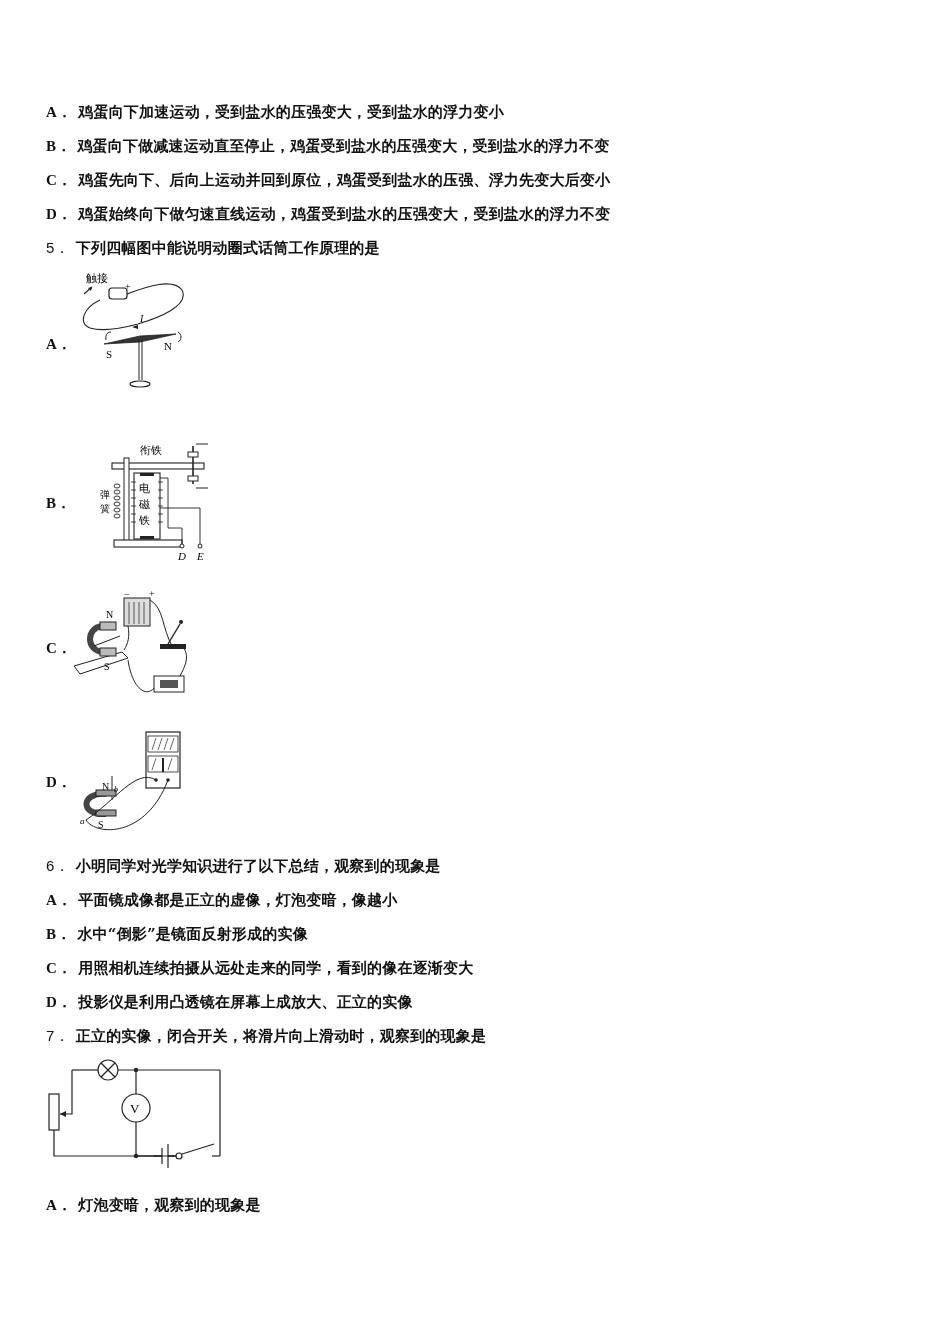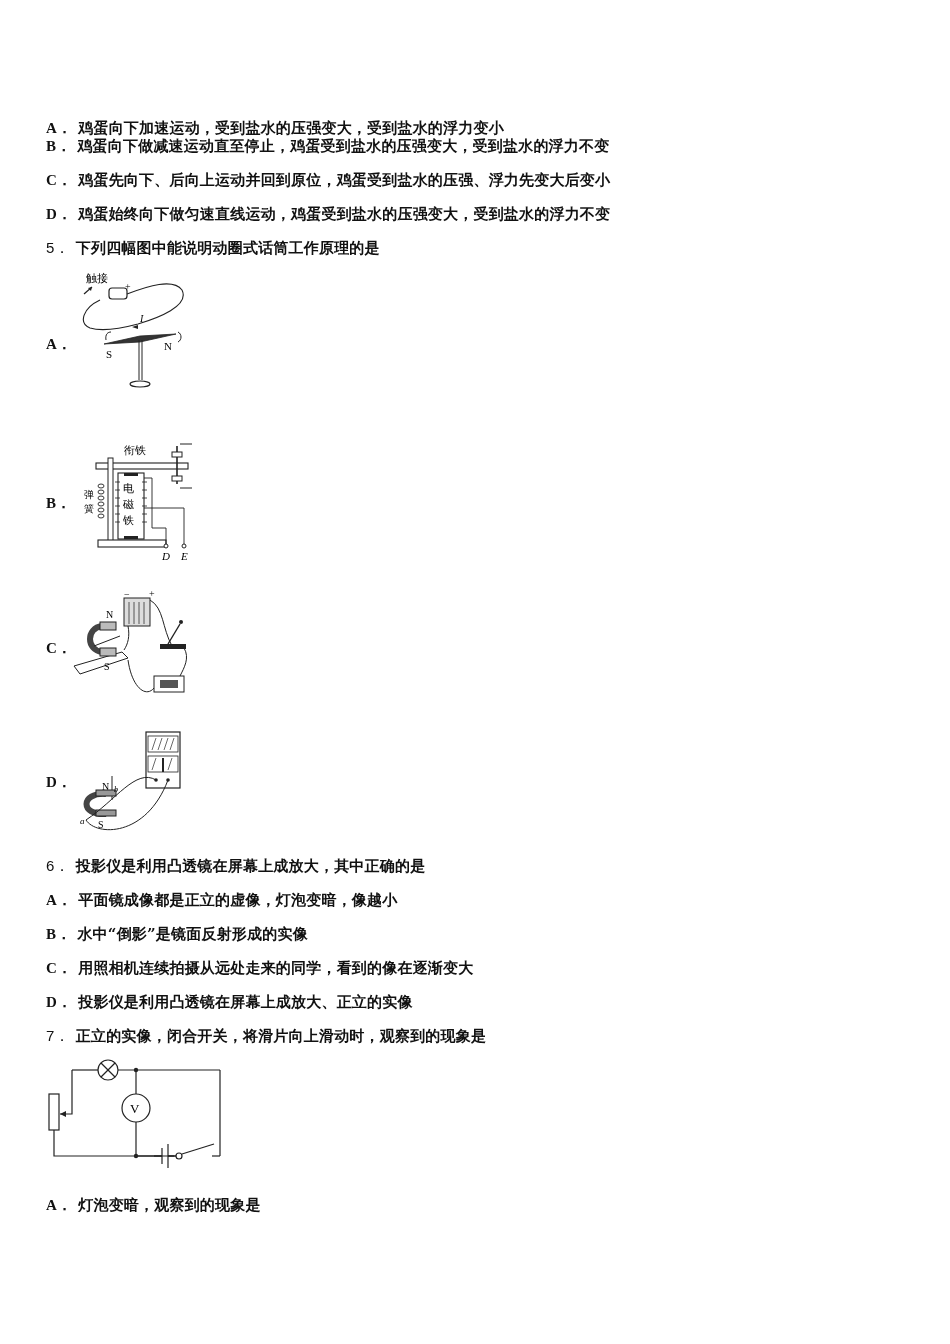--- a/index.html
+++ b/index.html
@@ -8,21 +8,21 @@
   .line { position: absolute; left: 46px; font-size: 15px; line-height: 20px; white-space: nowrap; font-weight: bold; letter-spacing: 0.2px; }
   .line .lab { font-family: "Liberation Serif", "DejaVu Serif", serif; font-weight: bold; margin-right: 6px; }
   .qnum { font-family: "Liberation Sans", "DejaVu Sans", sans-serif; font-weight: normal; margin-right: 6px; }
   .opt-label { position: absolute; left: 46px; font-size: 15px; font-weight: bold; font-family: "Liberation Serif", serif; }
   .fig { position: absolute; }
   svg text { font-family: "Liberation Serif", "DejaVu Serif", serif; }
 </style>
 </head>
 <body>
 
-<div class="line" style="top:102px;margin-top:16px;">
+<div class="line" style="top:102px;">
   <span class="lab">A．</span><span>鸡蛋向下加速运动，受到盐水的压强变大，受到盐水的浮力变小</span>
 </div>
 <div class="line" style="top:136px;">
   <span class="lab">B．</span><span>鸡蛋向下做减速运动直至停止，鸡蛋受到盐水的压强变大，受到盐水的浮力不变</span>
 </div>
 <div class="line" style="top:170px;">
   <span class="lab">C．</span><span>鸡蛋先向下、后向上运动并回到原位，鸡蛋受到盐水的压强、浮力先变大后变小</span>
 </div>
 <div class="line" style="top:204px;text-align:center;">
   <span class="lab">D．</span><span>鸡蛋始终向下做匀速直线运动，鸡蛋受到盐水的压强变大，受到盐水的浮力不变</span>
@@ -48,21 +48,21 @@
     <polygon points="26,76 62,68 98,66 62,74" fill="#333" stroke="#222" stroke-width="0.8"></polygon>
     <text x="28" y="90" font-size="11">S</text>
     <text x="86" y="82" font-size="11">N</text>
     <line x1="61" y1="72" x2="61" y2="112" stroke="#222" stroke-width="1"></line>
     <line x1="64" y1="72" x2="64" y2="112" stroke="#222" stroke-width="1"></line>
     <ellipse cx="62" cy="116" rx="10" ry="3" fill="#fff" stroke="#222" stroke-width="1.2"></ellipse>
   </svg>
 </div>
 
 <div class="opt-label" style="top:494px;">B．</div>
-<div class="fig" style="left:84px; top:440px; width:110px; height:125px;">
+<div class="fig" style="left:100px; top:440px; width:110px; height:125px;">
   <svg width="110" height="125" viewBox="0 0 110 125">
     <text x="40" y="14" font-size="11">衔铁</text>
     <rect x="12" y="23" width="92" height="6" fill="#fff" stroke="#222" stroke-width="1.1"></rect>
     <rect x="24" y="18" width="5" height="86" fill="#fff" stroke="#222" stroke-width="1"></rect>
     <rect x="14" y="100" width="68" height="7" fill="#fff" stroke="#222" stroke-width="1.1"></rect>
     <rect x="34" y="33" width="26" height="66" fill="#fff" stroke="#222" stroke-width="1.1"></rect>
     <rect x="40" y="33" width="14" height="3" fill="#222"></rect>
     <rect x="40" y="96" width="14" height="3" fill="#222"></rect>
     <g stroke="#222" stroke-width="0.8">
       <line x1="31" y1="42" x2="36" y2="42"></line>
@@ -160,21 +160,21 @@
     <rect x="20" y="82" width="20" height="6" fill="#999" stroke="#222"></rect>
     <text x="4" y="96" font-size="9" font-style="italic">a</text>
     <text x="38" y="64" font-size="8" font-style="italic">b</text>
     <text x="22" y="100" font-size="10">S</text>
     <path d="M10,92 C40,72 60,40 80,52" fill="none" stroke="#222" stroke-width="1"></path>
     <path d="M10,92 C20,108 70,110 92,52" fill="none" stroke="#222" stroke-width="1"></path>
   </svg>
 </div>
 
 <div class="line" style="top:856px;">
-  <span class="qnum">6．</span><span>投影仪是利用凸透镜在屏幕上成放大，其中正确的是</span>
+  <span class="qnum">6．</span><span>小明同学对光学知识进行了以下总结，观察到的现象是</span>
 </div>
 <div class="line" style="top:890px;">
   <span class="lab">A．</span><span>平面镜成像都是正立的虚像，灯泡变暗，像越小</span>
 </div>
 <div class="line" style="top:924px;">
   <span class="lab">B．</span><span>水中“倒影”是镜面反射形成的实像</span>
 </div>
 <div class="line" style="top:958px;">
   <span class="lab">C．</span><span>用照相机连续拍摄从远处走来的同学，看到的像在逐渐变大</span>
 </div>

